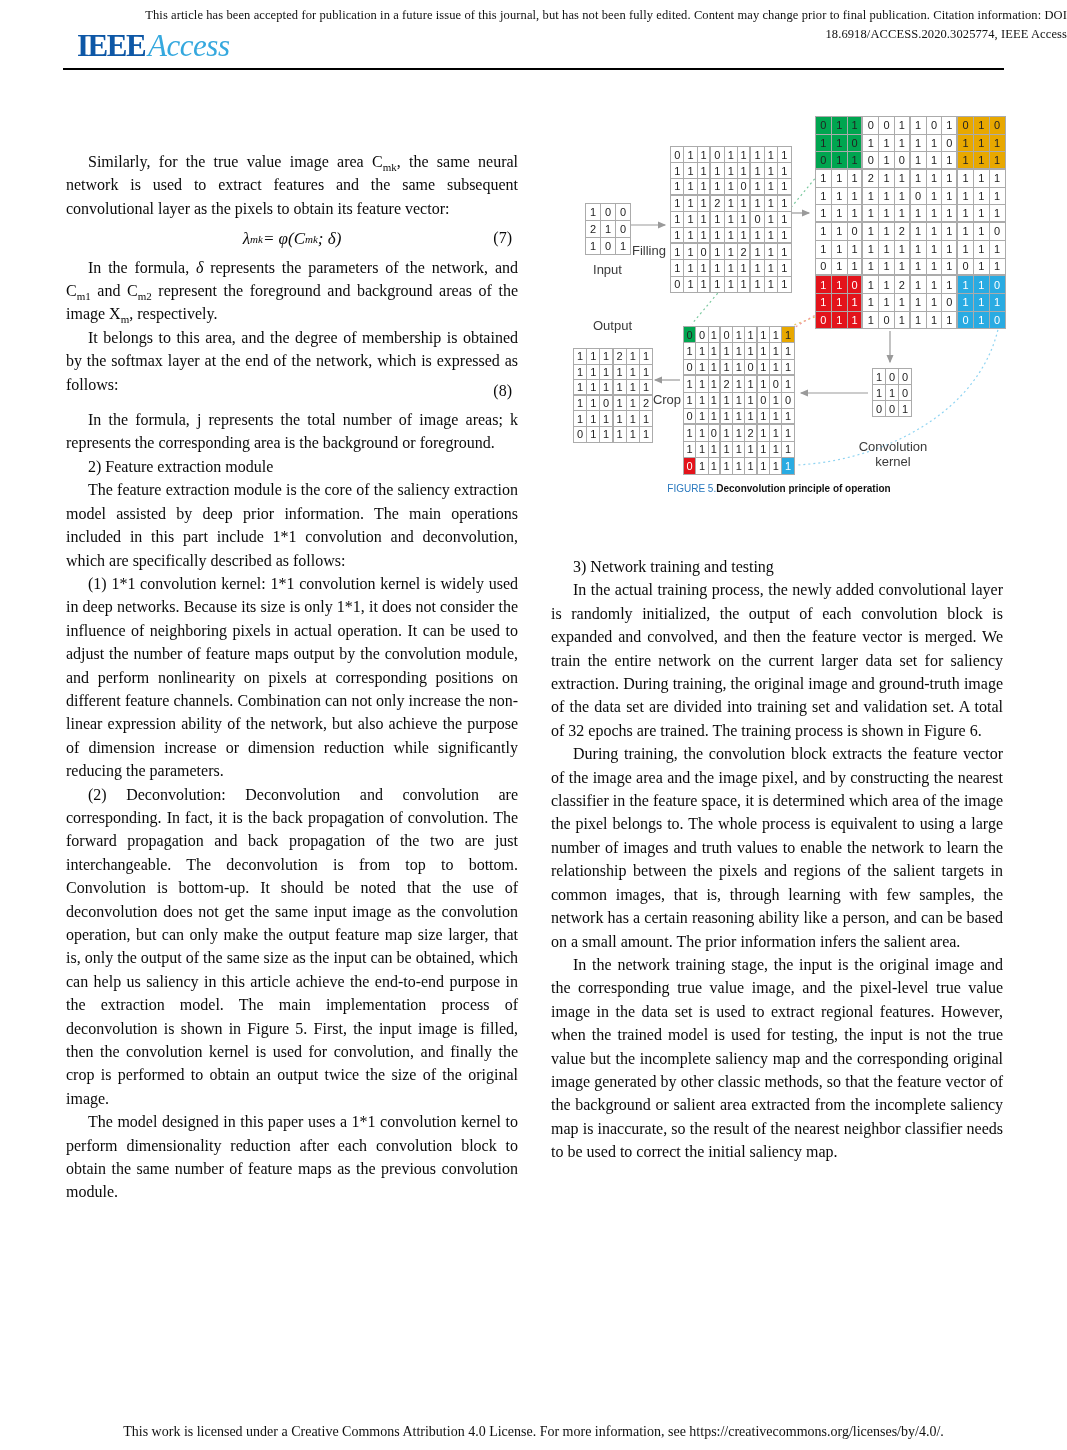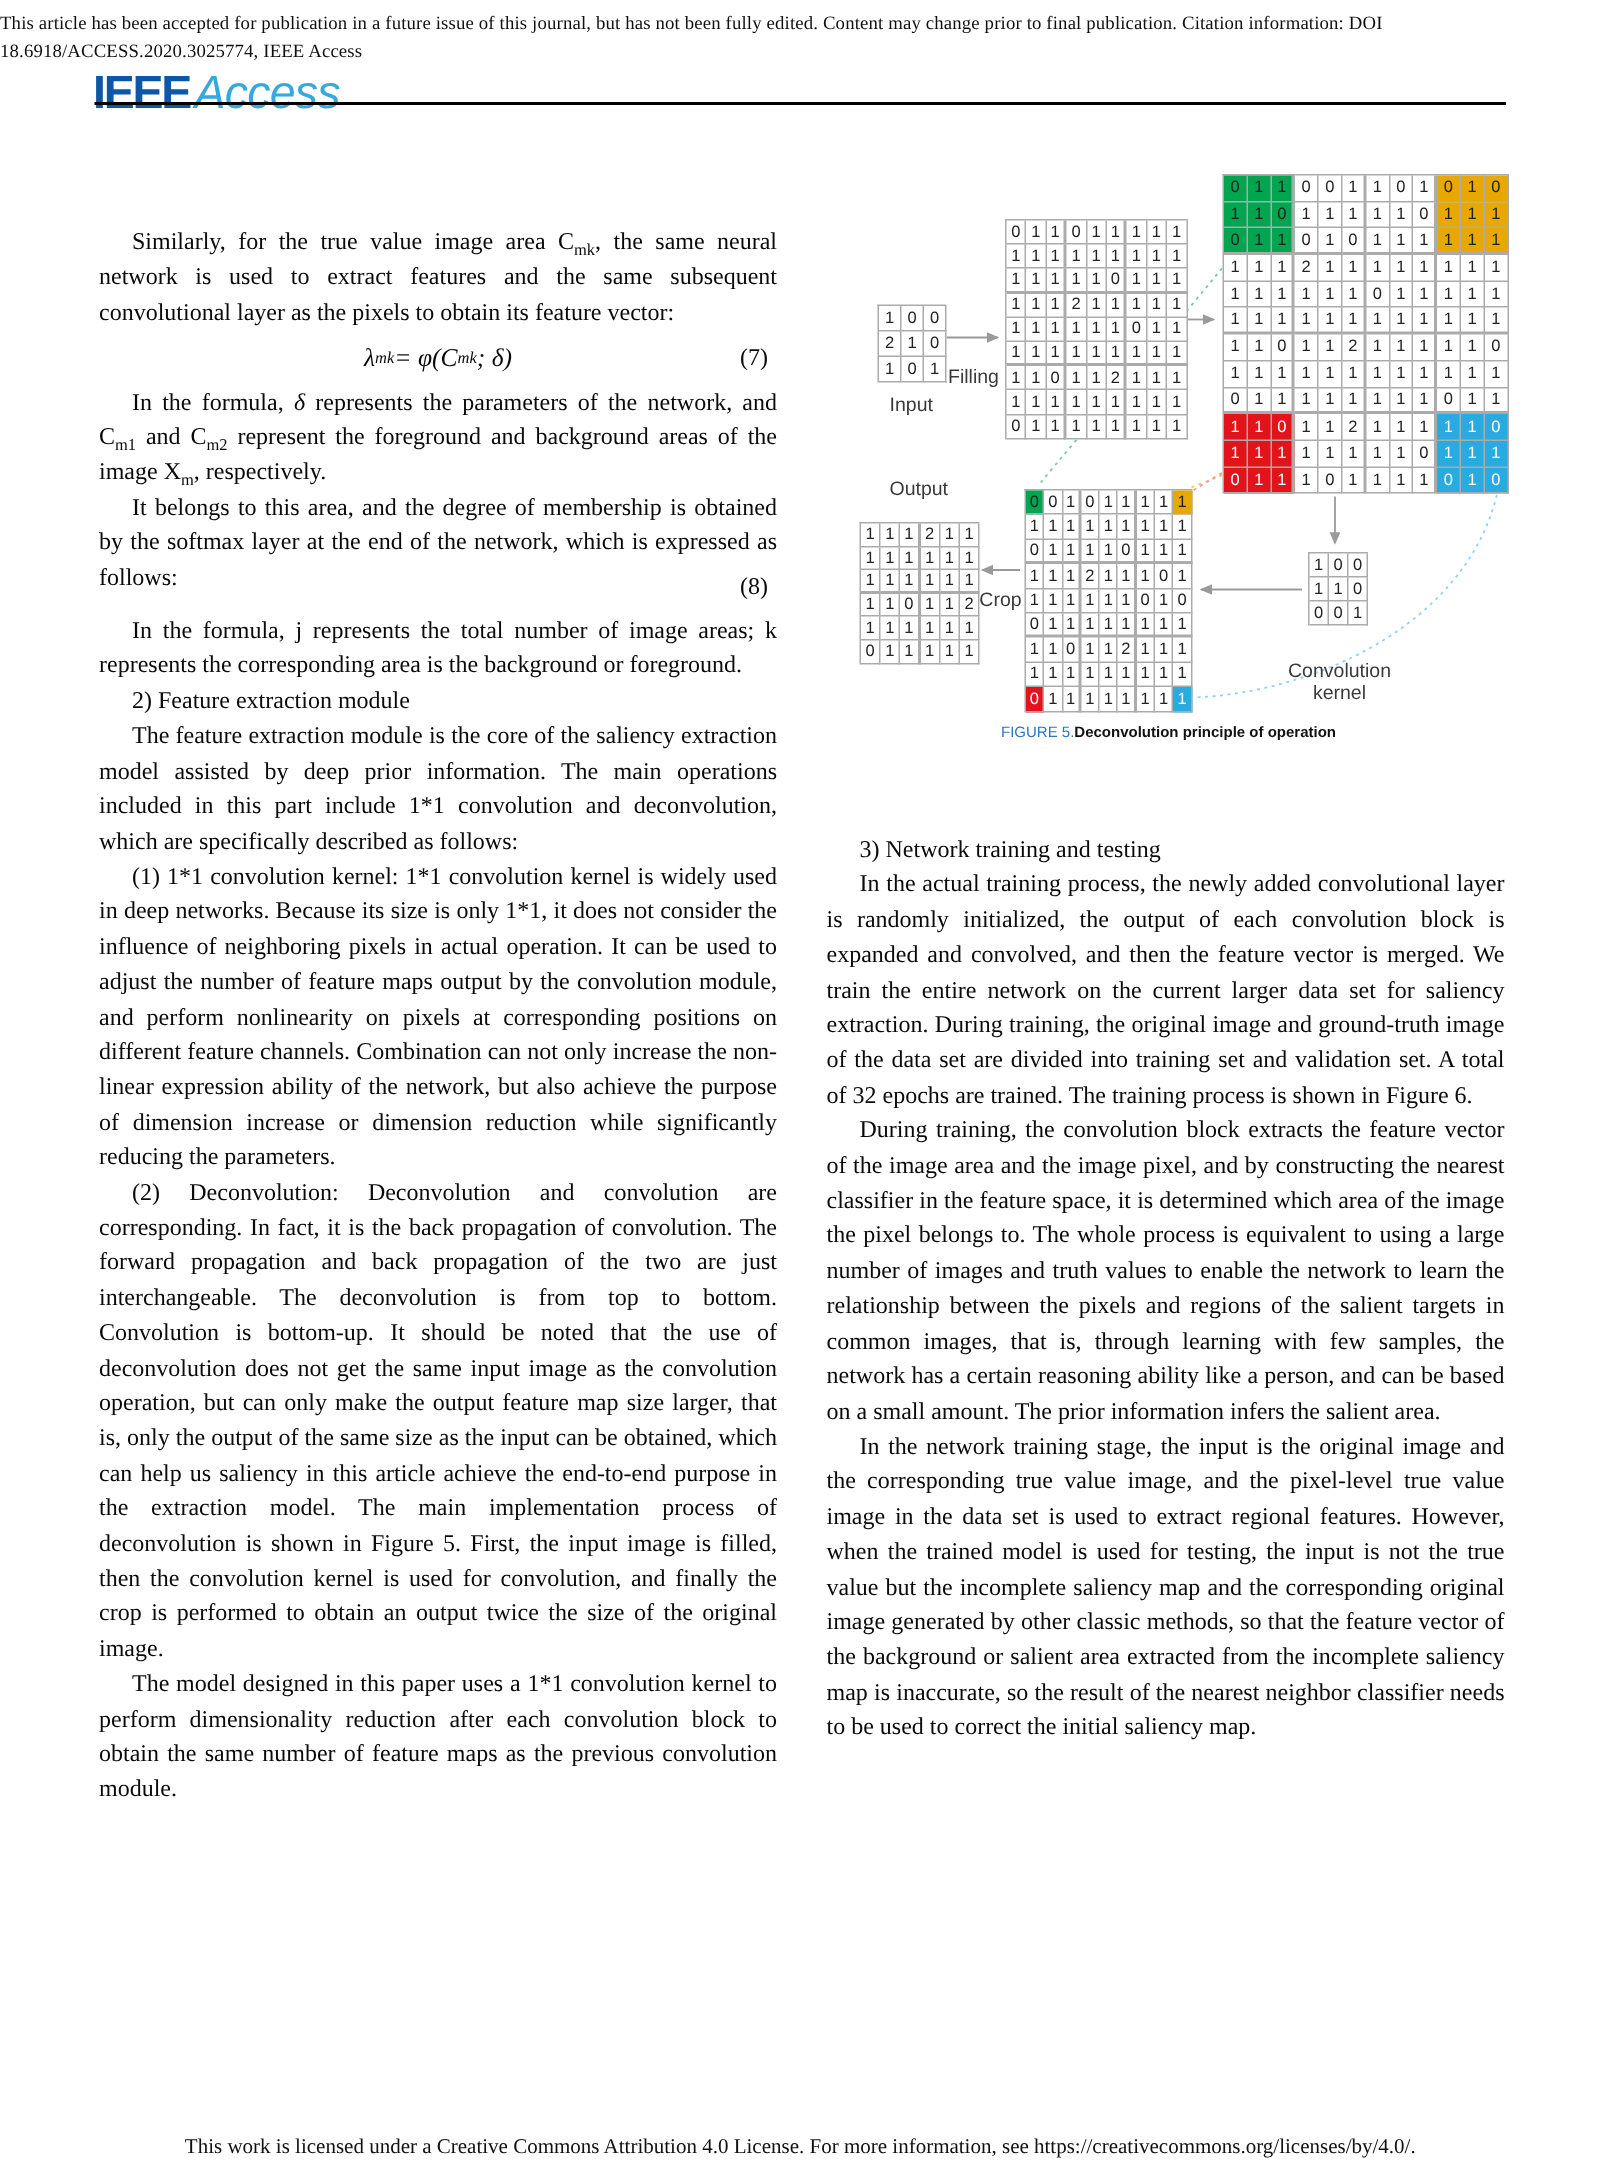--- a/index.html
+++ b/index.html
@@ -2,26 +2,26 @@
 <html><head>
 <meta charset="utf-8">
 <style>
   * { margin:0; padding:0; box-sizing:border-box; }
   html,body { background:#ffffff; }
   body {
     width:1067px; height:1450px; position:relative;
     font-family:"Liberation Serif", serif; color:#000;
     overflow:hidden;
   }
-  .notice { position:absolute; left:0; width:100%; text-align:left;
+  .notice { position:absolute; left:0; width:100%; text-align:right;
     font-size:12.5px; color:#101010; letter-spacing:0.1px; }
   .notice-1 { top:8px; }
   .notice-2 { top:27px; }
-  .logo { position:absolute; left:62px; top:28px;
-    font-family:Liberation Sans, sans-serif; white-space:nowrap;margin-top:16px; }
+  .logo { position:absolute; left:77px; top:28px;
+    font-family:Liberation Serif, serif; white-space:nowrap; }
   .logo .ieee { font-weight:bold; color:#0d57a6; font-size:31px; letter-spacing:-1.5px; }
   .logo .access { font-style:italic; color:#35a8de; font-size:31px; margin-left:3px; letter-spacing:-0.5px; }
   .hrule { position:absolute; left:63px; top:68px; width:941px; height:2px; background:#000; }
 
   .col { position:absolute; width:452px; font-size:16px; line-height:23.4px;
     text-align:justify; color:#0a0a0a;margin-top:34px; }
   .col-left { left:66px; top:116px; }
   .col-right { left:551px; top:521px; }
   .para { text-indent:22px; }
 

